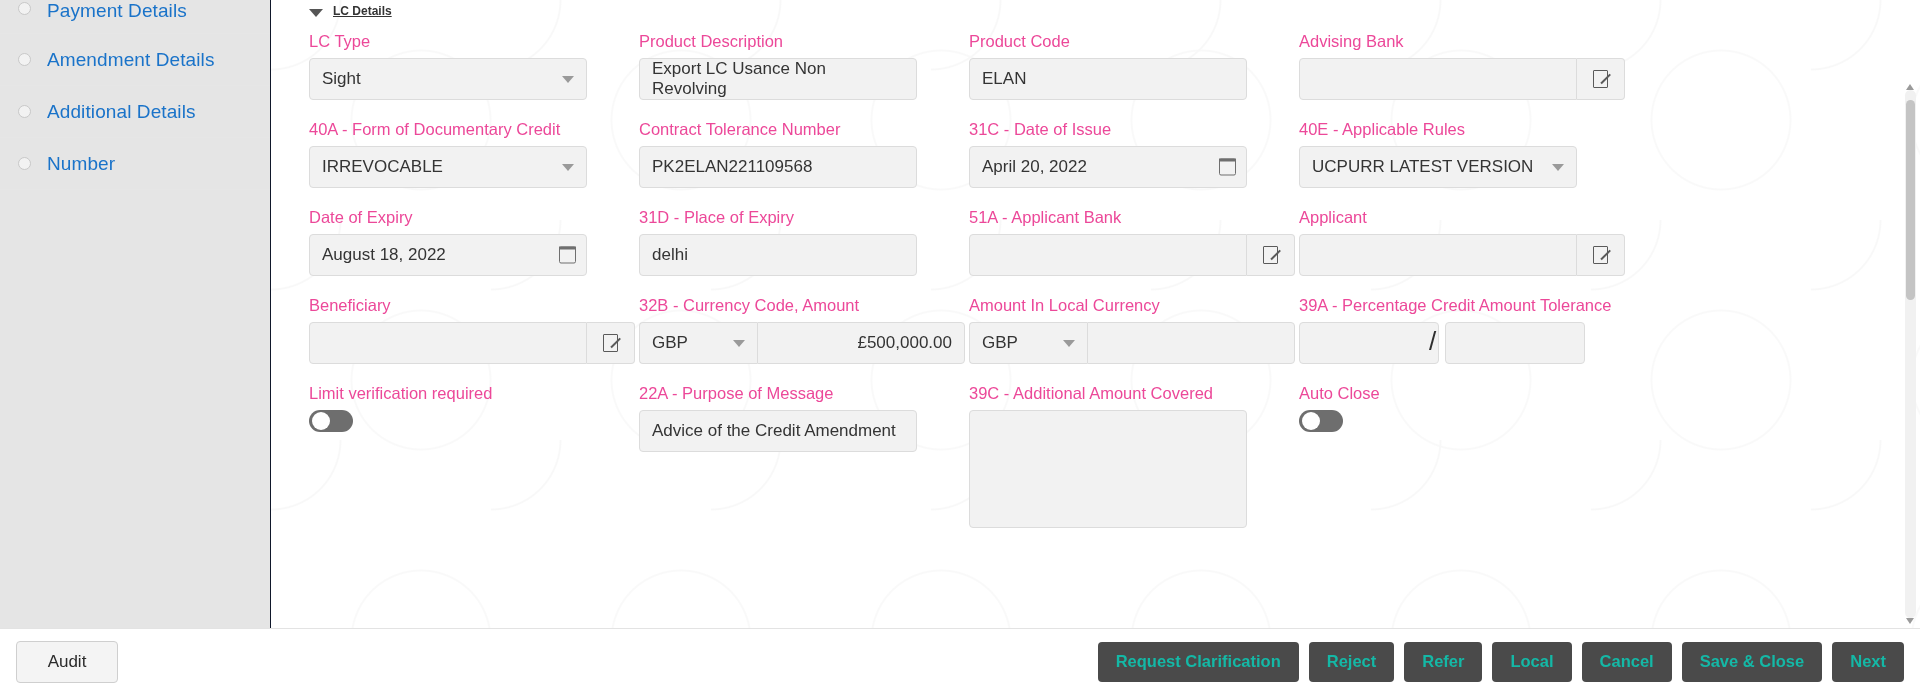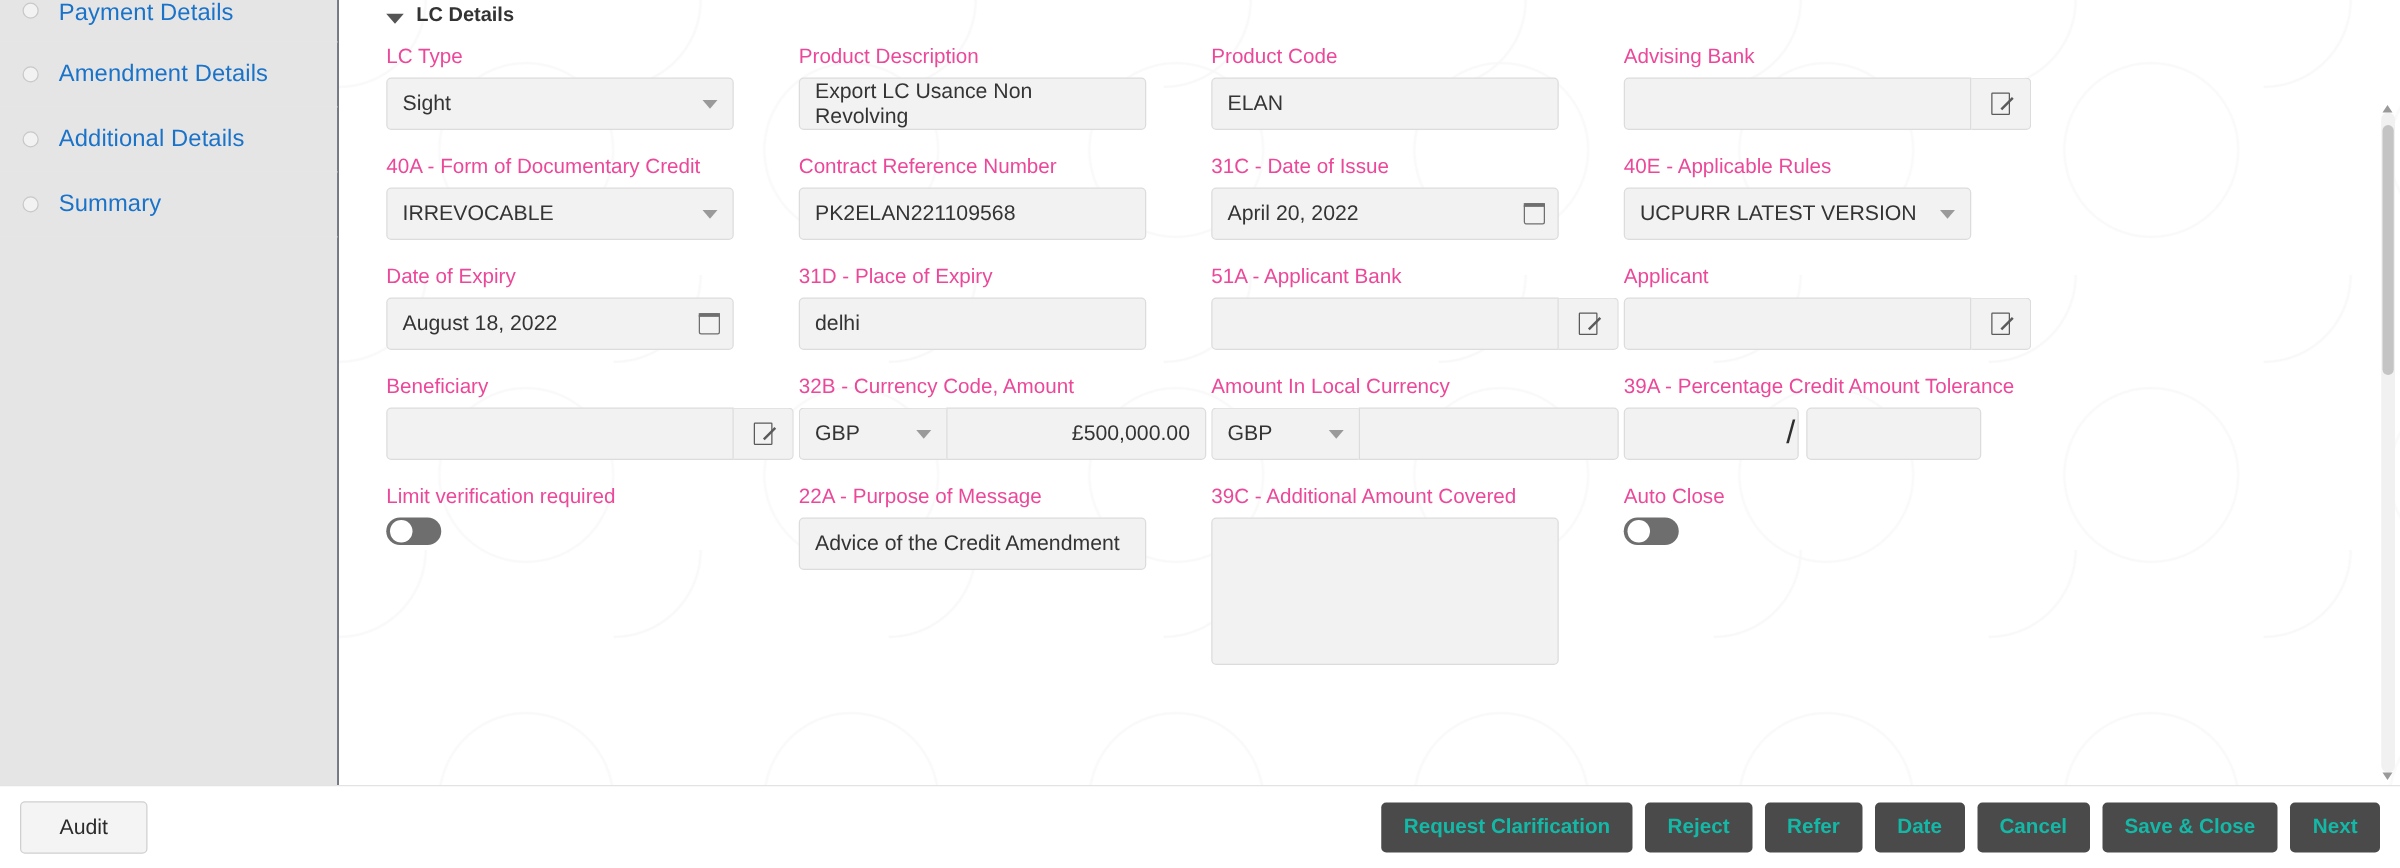--- a/index.html
+++ b/index.html
@@ -101,23 +101,24 @@
     z-index: 2;
   }
   .chev {
     width: 0; height: 0;
     border-left: 7px solid transparent;
     border-right: 7px solid transparent;
     border-top: 8px solid #555;
     margin-top: 3px;
   }
   .section-title {
-    font-size: 16px;
+    font-size: 12px;
     font-weight: bold;
     color: #333;
+    text-decoration: underline;
   }
 
   .grid {
     position: relative;
     z-index: 2;
     display: grid;
     grid-template-columns: repeat(4, 330px);
     column-gap: 0;
     row-gap: 0;
     padding-left: 18px;
@@ -349,21 +350,21 @@
       <div class="sidebar-item">
         <span class="step-dot"></span>
         <span class="sidebar-label">Amendment Details</span>
       </div>
       <div class="sidebar-item">
         <span class="step-dot"></span>
         <span class="sidebar-label">Additional Details</span>
       </div>
       <div class="sidebar-item">
         <span class="step-dot"></span>
-        <span class="sidebar-label">Summary</span>
+        <span class="sidebar-label">Number</span>
       </div>
     </div>
 
     <div class="content">
       <div class="watermark"></div>
       <div class="content-inner">
 
         <div class="section-header">
           <span class="chev"></span>
           <span class="section-title">LC Details</span>
@@ -407,21 +408,21 @@
 
           <div class="field">
             <div class="field-label">40A - Form of Documentary Credit</div>
             <div class="ctl">
               <span>IRREVOCABLE</span>
               <span class="caret"></span>
             </div>
           </div>
 
           <div class="field">
-            <div class="field-label">Contract Reference Number</div>
+            <div class="field-label">Contract Tolerance Number</div>
             <div class="ctl">
               <span>PK2ELAN221109568</span>
             </div>
           </div>
 
           <div class="field">
             <div class="field-label">31C - Date of Issue</div>
             <div class="ctl">
               <span>April 20, 2022</span>
               <span class="cal-icon"></span>
@@ -563,19 +564,19 @@
     </div>
   </div>
 
   <div class="footer">
     <div class="audit-btn">Audit</div>
     <div class="footer-spacer"></div>
     <div class="btn-group">
       <div class="btn">Request Clarification</div>
       <div class="btn">Reject</div>
       <div class="btn">Refer</div>
-      <div class="btn">Date</div>
+      <div class="btn">Local</div>
       <div class="btn">Cancel</div>
       <div class="btn">Save &amp; Close</div>
       <div class="btn">Next</div>
     </div>
   </div>
 </div>
 
 </body></html>

